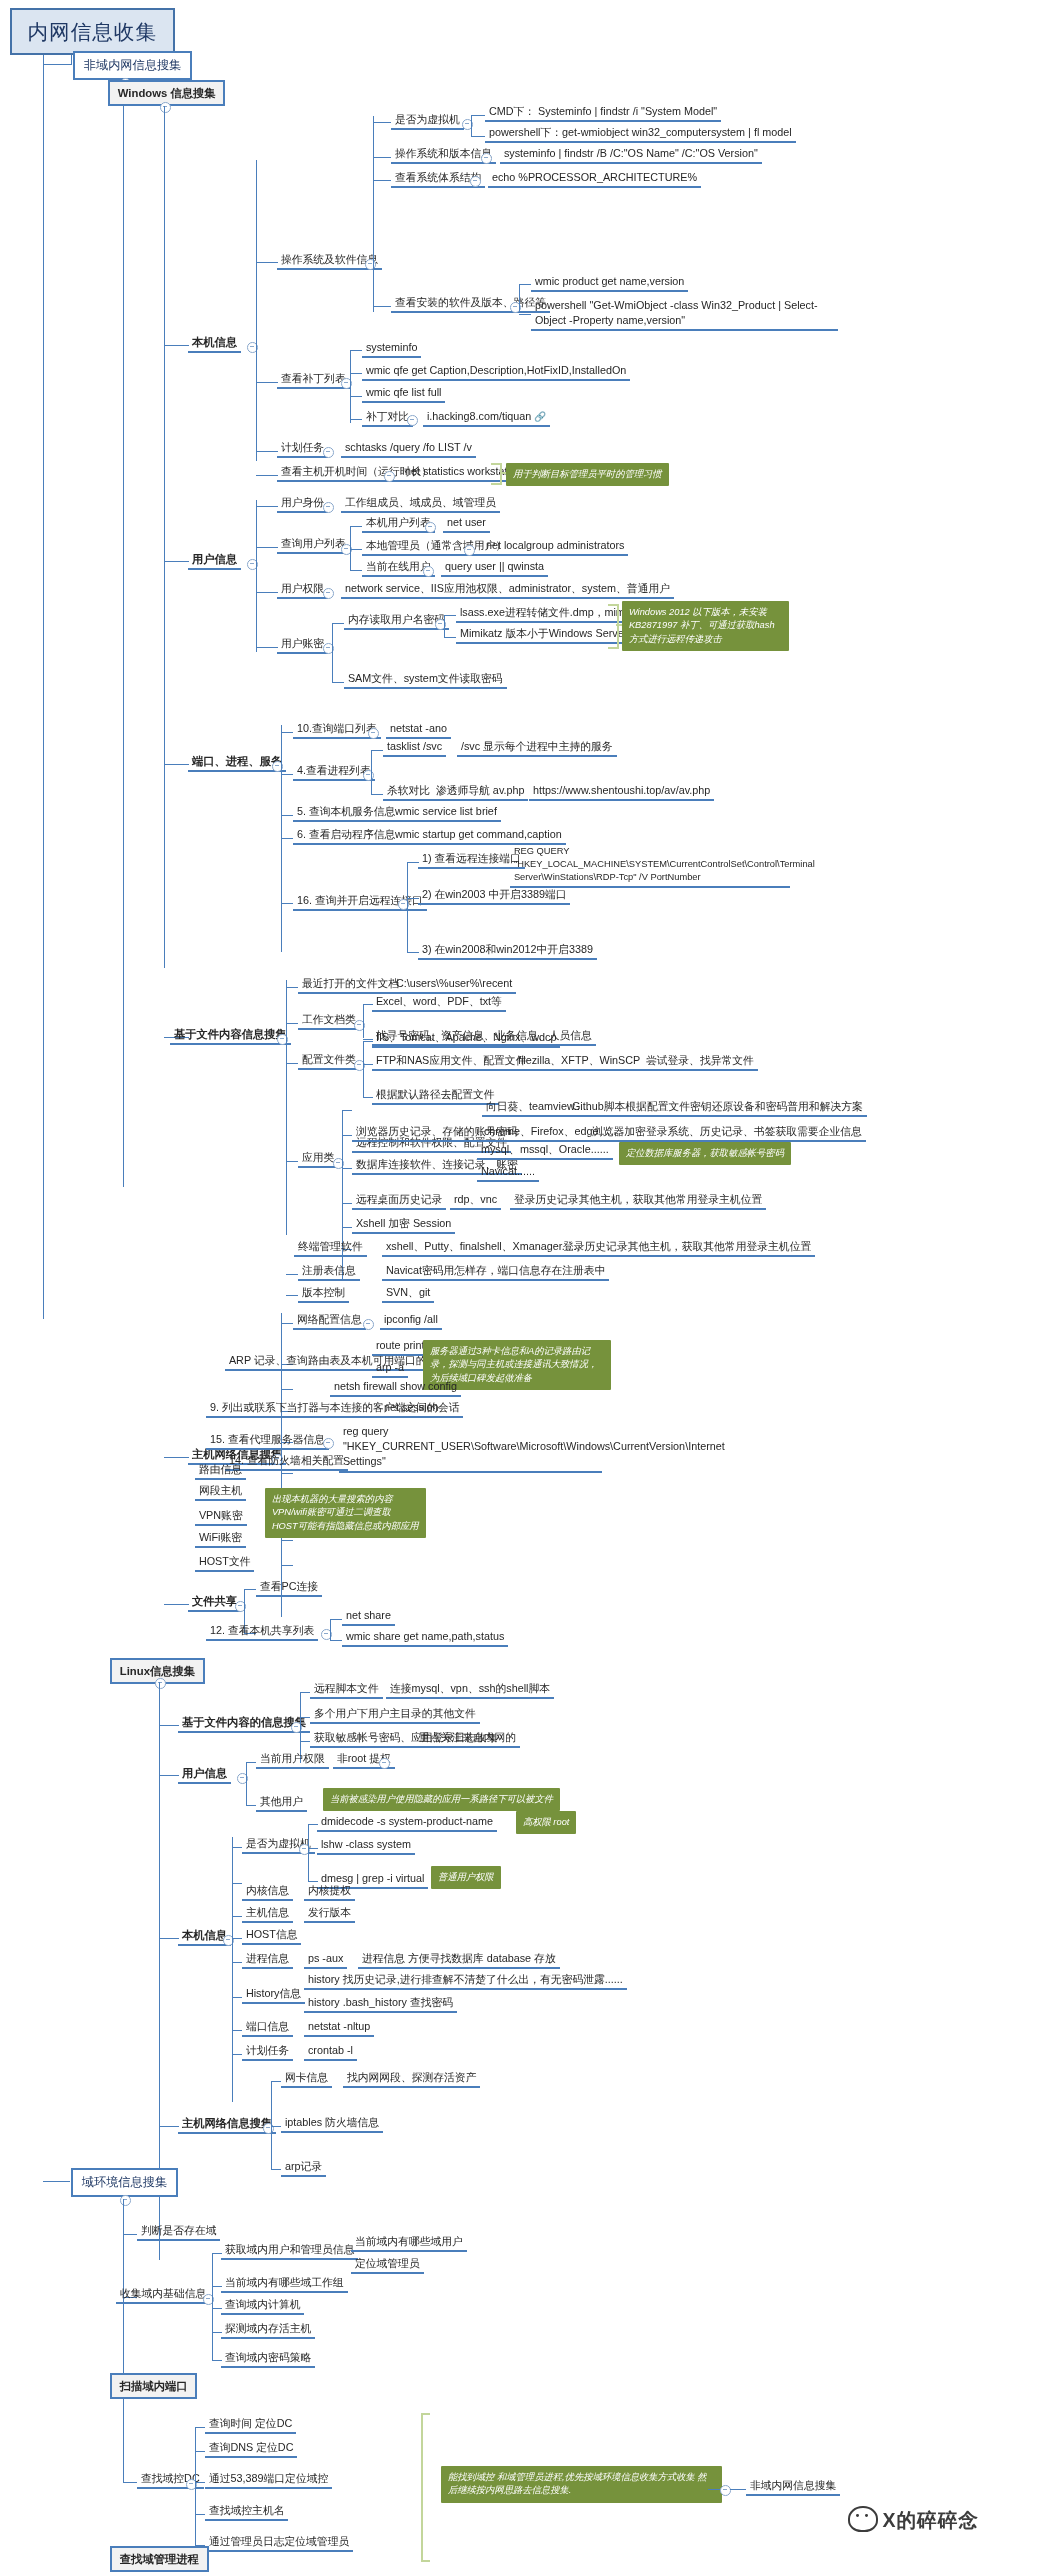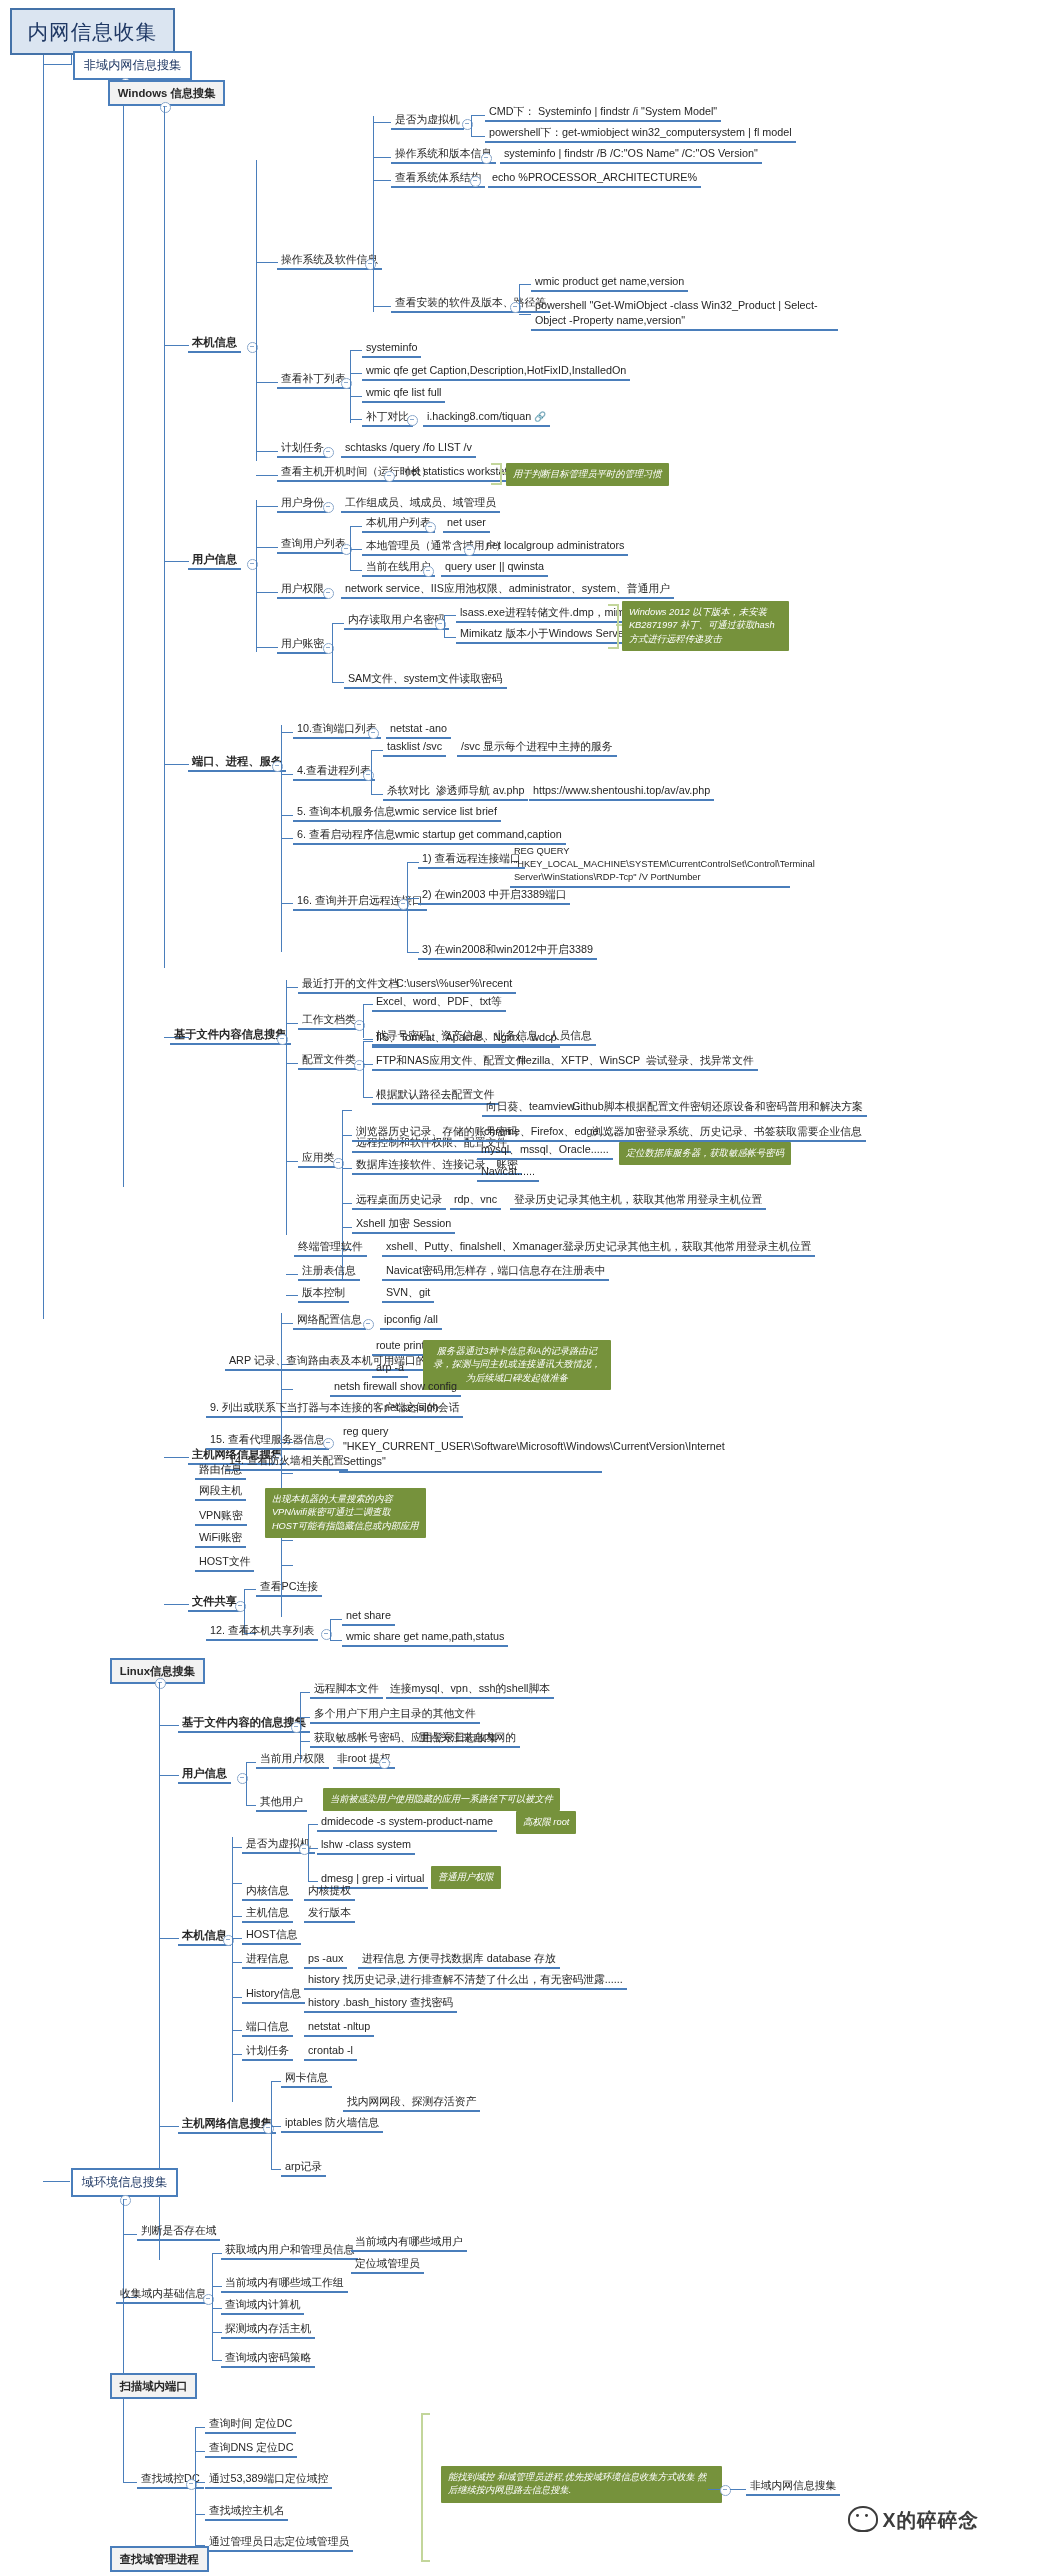--- a/index.html
+++ b/index.html
@@ -374,21 +374,21 @@
 
 <div class="ln lnh" style="left:281px;top:1323px;width:11.8px;"></div>
 <div class="node n-u" style="left:293px;top:1312px;">网络配置信息</div>
 <div class="tog" style="left:363px;top:1319px;"></div>
 <div class="node n-u" style="left:380px;top:1312px;text-align:right;">ipconfig /all</div>
 
 <div class="ln lnh" style="left:281px;top:1364px;width:11.8px;"></div>
 <div class="node n-u" style="left:225px;top:1353px;">ARP 记录、查询路由表及本机可用端口的ARP缓存表</div>
 <div class="node n-u" style="left:372px;top:1338px;">route print</div>
 <div class="node n-u" style="left:372px;top:1360px;">arp -a</div>
-<div class="node n-note" style="left:423px;top:1340px;width:174px;text-align:center;">服务器通过3种卡信息和A的记录路由记录，探测与同主机或连接通讯大致情况，为后续域口碑发起做准备</div>
+<div class="node n-note" style="left:423px;top:1340px;width:174px;">服务器通过3种卡信息和A的记录路由记录，探测与同主机或连接通讯大致情况，为后续域口碑发起做准备</div>
 
 <div class="ln lnh" style="left:281px;top:1389px;width:11.8px;"></div>
 <div class="node n-u" style="left:225px;top:1453px;">14. 查看防火墙相关配置</div>
 <div class="node n-u" style="left:330px;top:1379px;">netsh firewall show config</div>
 
 <div class="ln lnh" style="left:281px;top:1411px;width:11.8px;"></div>
 <div class="node n-u" style="left:206px;top:1400px;">9. 列出或联系下当打器与本连接的客户端之间的会话</div>
 <div class="node n-u" style="left:380px;top:1400px;">net session</div>
 
 <div class="ln lnh" style="left:281px;top:1442px;width:11.8px;"></div>
@@ -499,21 +499,21 @@
 <div class="ln lnh" style="left:232px;top:2054px;width:9.8px;"></div>
 <div class="node n-u" style="left:242px;top:2043px;">计划任务</div>
 <div class="node n-u" style="left:304px;top:2043px;">crontab -l</div>
 
 <div class="ln lnh" style="left:159px;top:2126px;width:19.6px;"></div>
 <div class="node n-u big" style="left:178px;top:2115px;">主机网络信息搜集</div>
 <div class="tog" style="left:263px;top:2123px;"></div>
 <div class="ln lnv" style="left:271px;top:2081px;height:88px;"></div>
 <div class="ln lnh" style="left:271px;top:2081px;width:9.8px;"></div>
 <div class="node n-u" style="left:281px;top:2070px;">网卡信息</div>
-<div class="node n-u" style="left:343px;top:2070px;margin-top:24px;">找内网网段、探测存活资产</div>
+<div class="node n-u" style="left:343px;top:2070px;">找内网网段、探测存活资产</div>
 <div class="ln lnh" style="left:271px;top:2126px;width:9.8px;"></div>
 <div class="node n-u" style="left:281px;top:2115px;">iptables 防火墙信息</div>
 <div class="ln lnh" style="left:271px;top:2169px;width:9.8px;"></div>
 <div class="node n-u" style="left:281px;top:2159px;">arp记录</div>
 
 <div class="ln lnh" style="left:43px;top:2181px;width:27.4px;"></div>
 <div class="node n-l1" style="left:71px;top:2168px;">域环境信息搜集</div>
 <div class="tog" style="left:120px;top:2195px;"></div>
 <div class="ln lnv" style="left:123px;top:2199px;height:284px;"></div>
 

